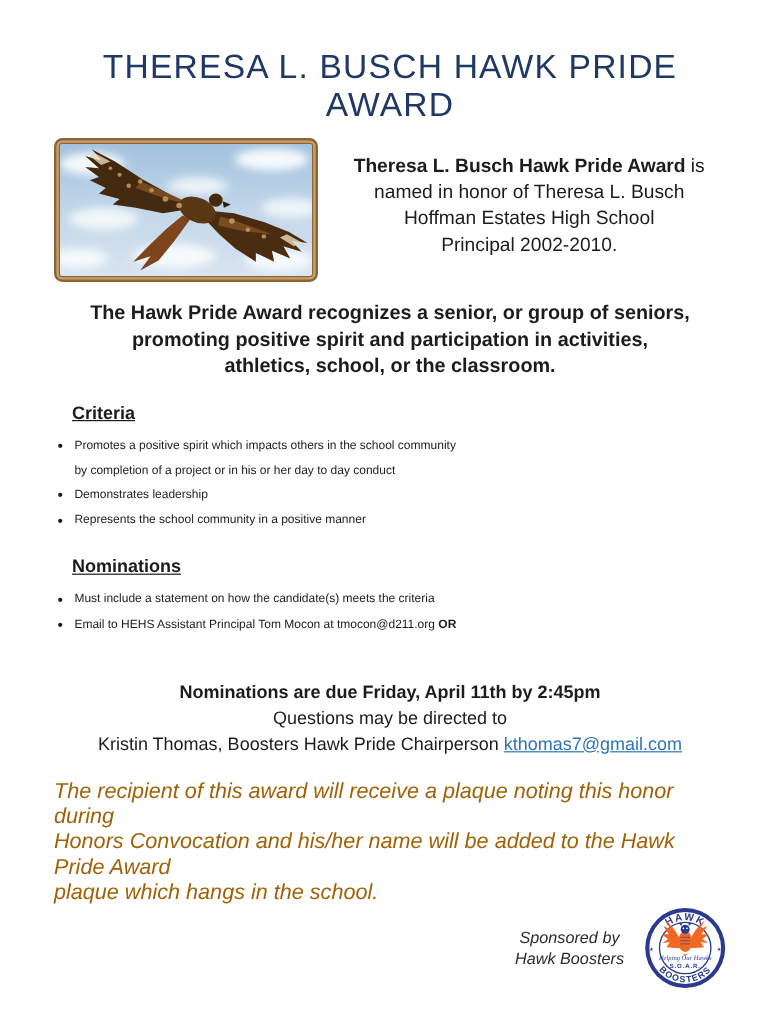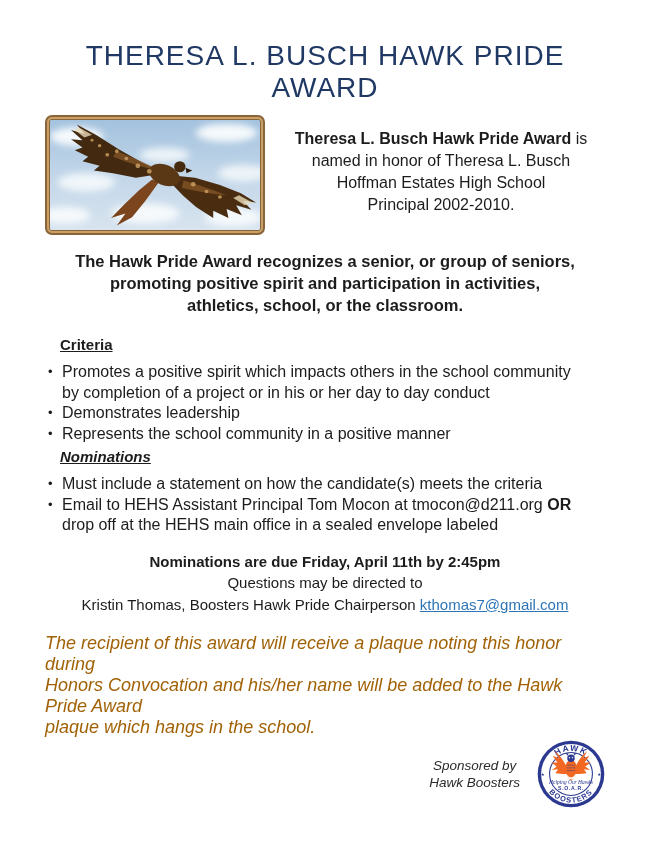--- a/index.html
+++ b/index.html
@@ -35,23 +35,23 @@
     flex:1;text-align:center;font-size:16px;line-height:22px;
     padding:9px 0 0 12px;margin:4px;
   }
   .lead{
     text-align:center;font-weight:700;font-size:16.5px;line-height:22px;margin:15px 0 0 0;
   }
   .section-heading{
     font-size:15px;font-weight:700;text-decoration:underline;margin:0;padding-left:15px;
   }
   .crit-head{margin-top:20px;}
-  .nom-head{margin-top:4px;font-style:italic;}
+  .nom-head{margin-top:20px;}
   ul.bullets{
-    list-style:none;margin:9px 0 0 0;padding:0;font-size:16px;line-height:20.5px;
+    list-style:none;margin:9px 0 0 0;padding:0;font-size:10px;line-height:20.5px;
   }
   ul.bullets li{position:relative;padding-left:17px;}
   ul.bullets li::before{
     content:"\2022";position:absolute;left:3px;top:0;font-size:13px;color:var(--ink);
   }
   .due{ text-align:center;margin-top:15px;font-size:15px;line-height:21.5px; }
   .due-bold{font-weight:700;}
   a.email-link{color:var(--link);text-decoration:underline;cursor:pointer;}
   .note{
     text-align:left;font-style:italic;font-size:18px;line-height:21px;
@@ -154,21 +154,21 @@
     </li>
   </ul>
 
   <h2 class="section-heading nom-head">Nominations</h2>
   <ul class="bullets">
     <li>
       <span>Must include a statement on how the candidate(s) meets the criteria</span>
     </li>
     <li>
       <span>Email to HEHS Assistant Principal Tom Mocon at tmocon@d211.org </span><strong>OR</strong><br>
-      <span>drop off at the HEHS main office in a sealed envelope labeled</span><br>
+      <br>
     </li>
   </ul>
 
   <div class="due">
     <div class="due-bold">Nominations are due Friday, April 11th by 2:45pm</div>
     <div>Questions may be directed to</div>
     <div>
       <span>Kristin Thomas, Boosters Hawk Pride Chairperson </span><a class="email-link" href="#">kthomas7@gmail.com</a>
     </div>
   </div>

